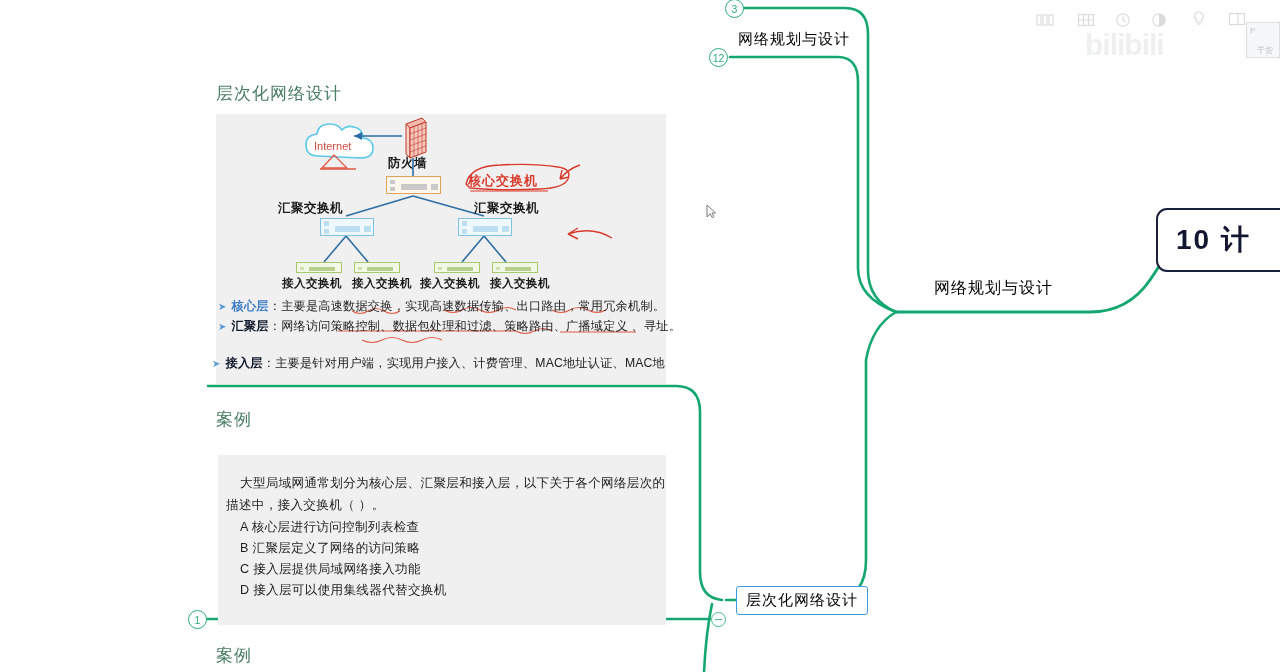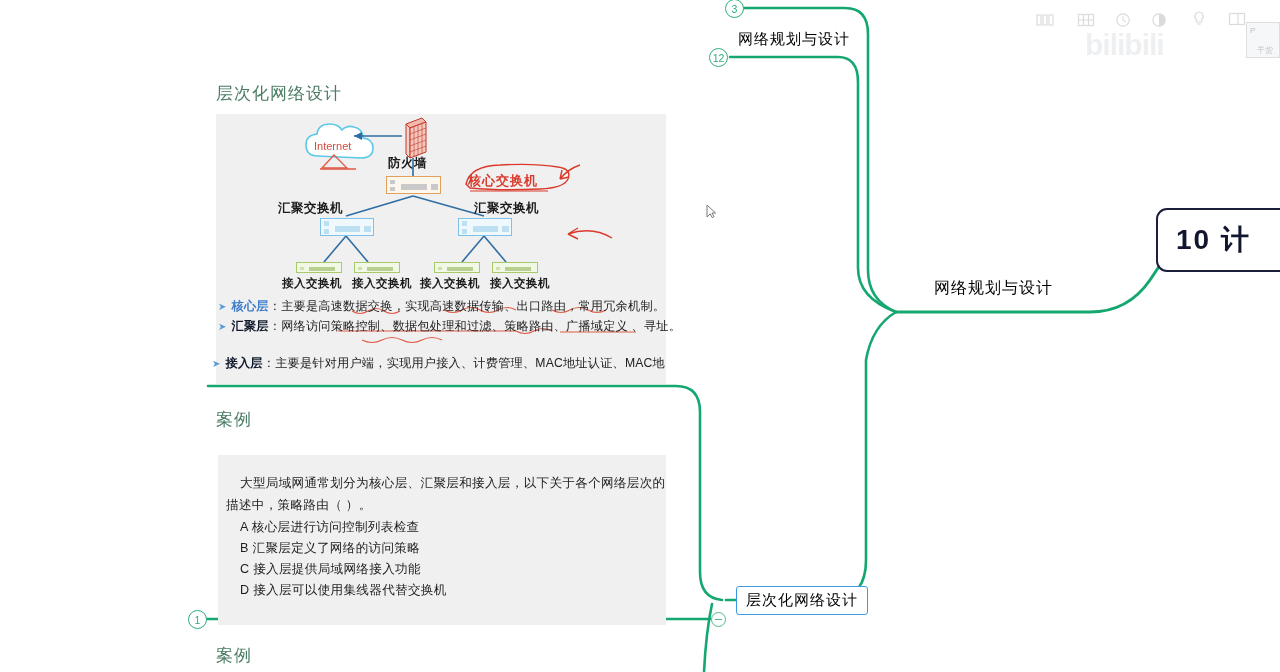--- a/index.html
+++ b/index.html
@@ -219,21 +219,21 @@
       <span class="arw">➤</span><span class="k2">汇聚层</span><span>：</span><span>网络访问策略控制、数据包处理和过滤、策略路由、广播域定义 、寻址。</span>
     </div>
     <div class="bl" style="left:212px; top:338px;margin-top:17px;">
       <span class="arw">➤</span><span class="k2">接入层</span><span>：</span><span>主要是针对用户端，实现用户接入、计费管理、MAC地址认证、MAC地</span>
     </div>
 
     <div class="sec-title" style="left:216px; top:408px;">案例</div>
 
     <div class="panel" style="left:218px; top:440px; width:448px; height:170px;margin-top:15px;">
       <div class="case" style="left:22px; top:18px;">大型局域网通常划分为核心层、汇聚层和接入层，以下关于各个网络层次的</div>
-      <div class="case" style="left:8px; top:40px;">描述中，策略路由（ ）。</div>
+      <div class="case" style="left:8px; top:40px;">描述中，接入交换机（ ）。</div>
       <div class="case" style="left:22px; top:62px;">A 核心层进行访问控制列表检查</div>
       <div class="case" style="left:22px; top:83px;">B 汇聚层定义了网络的访问策略</div>
       <div class="case" style="left:22px; top:104px;">C 接入层提供局域网络接入功能</div>
       <div class="case" style="left:22px; top:125px;">D 接入层可以使用集线器代替交换机</div>
     </div>
 
     <div class="sec-title" style="left:216px; top:644px;">案例</div>
   </div>
 
   <div class="marker" style="left:725px; top:-1px;">3</div>

